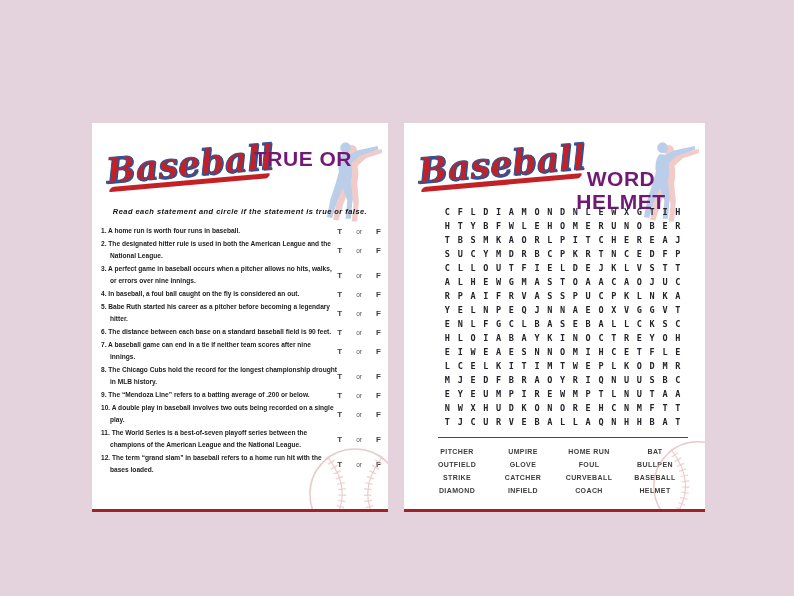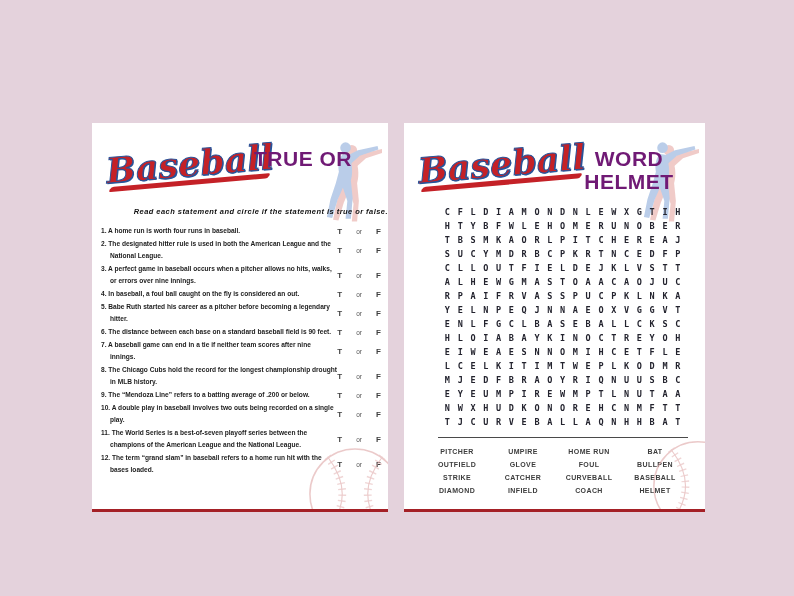--- a/index.html
+++ b/index.html
@@ -29,25 +29,25 @@
   .swoosh{
     height:5px;background:#c42127;border-radius:3px;
     transform:skewX(-35deg);margin:-3px 6px 0 2px;
   }
   .page-title{
     position:absolute;top:16px;width:118px;text-align:center;
     color:#701a75;font-weight:bold;font-size:21px;line-height:23px;
     letter-spacing:.5px;
   }
   #page-left .page-title{left:152px;}
-  #page-right .page-title{left:166px;}
+  #page-right .page-title{left:158px;margin-top:20px;}
 
   
   .instruction{
-    position:absolute;top:84px;left:0;right:0;text-align:right;
+    position:absolute;top:84px;left:0;right:0;text-align:center;
     font-size:7.5px;font-weight:bold;font-style:italic;color:#111;
     letter-spacing:.45px;
   }
   .statements{
     position:absolute;top:102px;left:9px;width:280px;height:252px;
     display:flex;flex-direction:column;justify-content:space-between;
   }
   .stmt{display:flex;align-items:center;}
   .stmt-body{
     display:block;width:228px;font-size:6.6px;line-height:12.5px;

